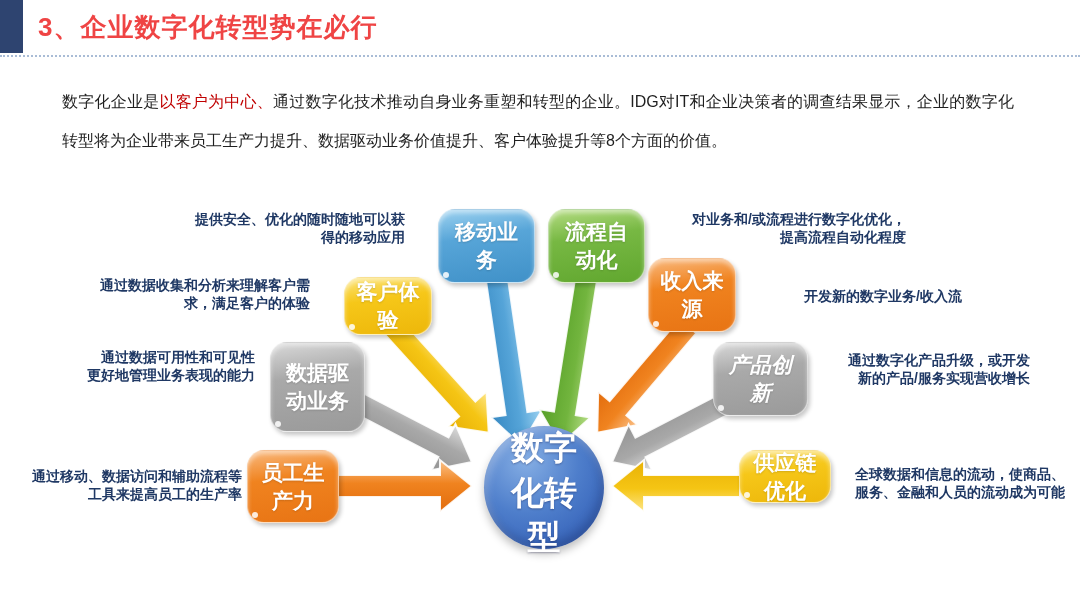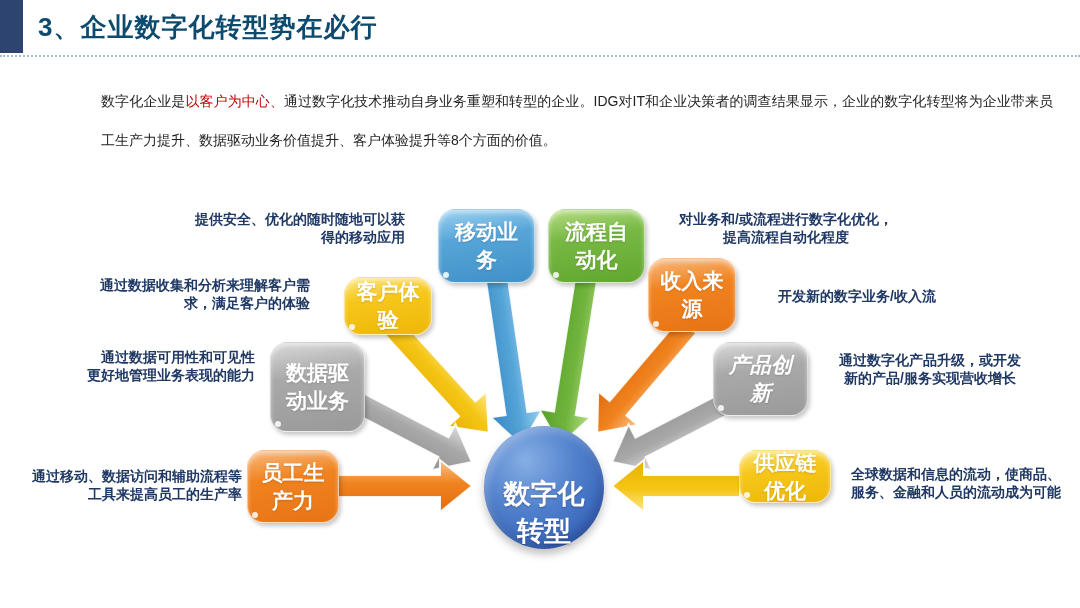--- a/index.html
+++ b/index.html
@@ -4,30 +4,30 @@
 <style>
   html,body{margin:0;padding:0;background:#ffffff;}
   .slide{
     position:relative;width:1080px;height:608px;background:#ffffff;
     font-family:"Liberation Sans","DejaVu Sans",sans-serif;overflow:hidden;
   }
   
   .accent-bar{position:absolute;left:0;top:0;width:23px;height:53px;background:#2e4470;}
   .page-title{
     position:absolute;left:38px;top:10px;width:900px;
-    font-size:26px;font-weight:bold;color:#0c4a6e;letter-spacing:1px;
+    font-size:26px;font-weight:bold;color:#ef4444;letter-spacing:1px;
   }
   .title-divider{
     position:absolute;left:0;top:55px;width:1080px;height:0;
     border-top:2px dotted #a9bcd6;
   }
   
   .intro{
     position:absolute;left:62px;top:82px;width:952px;
-    font-size:14px;line-height:39px;color:#1f1f1f;text-align:justify;margin-left:39px;
+    font-size:16px;line-height:39px;color:#1f1f1f;text-align:justify;
   }
   .intro .hl{color:#c00000;}
   
   .diagram{position:absolute;left:0;top:0;width:1080px;height:608px;}
   .arrow-layer{position:absolute;left:0;top:0;}
   .node{
     position:absolute;border-radius:17px;color:#ffffff;font-weight:bold;
     font-size:21px;line-height:1.32;text-align:center;
     display:flex;align-items:center;justify-content:center;
     padding:0 8px;box-sizing:border-box;
@@ -42,26 +42,26 @@
   .node span{display:inline-block;max-width:70px;}
   .c-blue  {background:linear-gradient(172deg,#9dd2f0 0%,#57a5d8 38%,#4091c8 100%);}
   .c-green {background:linear-gradient(172deg,#b4dc82 0%,#77b843 38%,#61a72f 100%);}
   .c-yellow{background:linear-gradient(172deg,#fce47c 0%,#f6c719 38%,#edb70a 100%);}
   .c-orange{background:linear-gradient(172deg,#f9b97e 0%,#f0831f 38%,#e87414 100%);}
   .c-gray  {background:linear-gradient(172deg,#d9d9d9 0%,#a9a9a9 38%,#9a9a9a 100%);}
   .annot{
     position:absolute;font-size:14px;font-weight:bold;color:#1f3864;line-height:1.25;
   }
   .annot.right{text-align:right;}
-  .annot.left{text-align:center;}
+  .annot.left{text-align:right;}
   .sphere{
     position:absolute;left:484px;top:426px;width:120px;height:123px;border-radius:50%;
     background:radial-gradient(circle at 35% 28%,#85aee4 0%,#4e7ecb 45%,#3a67bc 75%,#2f54a5 100%);
-    display:flex;align-items:flex-end;justify-content:center;
-    color:#ffffff;font-size:27px;font-weight:bold;line-height:1.35;text-align:center;
+    display:flex;align-items:flex-start;justify-content:center;
+    color:#ffffff;font-size:33px;font-weight:bold;line-height:1.35;text-align:center;
     box-shadow:0 5px 9px rgba(0,0,0,0.25), inset -3px -6px 10px rgba(0,0,30,0.18), inset 3px 5px 8px rgba(255,255,255,0.3);
     text-shadow:0 1px 2px rgba(0,0,50,0.3);
   }
   .sphere span{display:inline-block;max-width:88px;}
 </style>
 </head>
 <body>
 
 <div class="slide">
 

